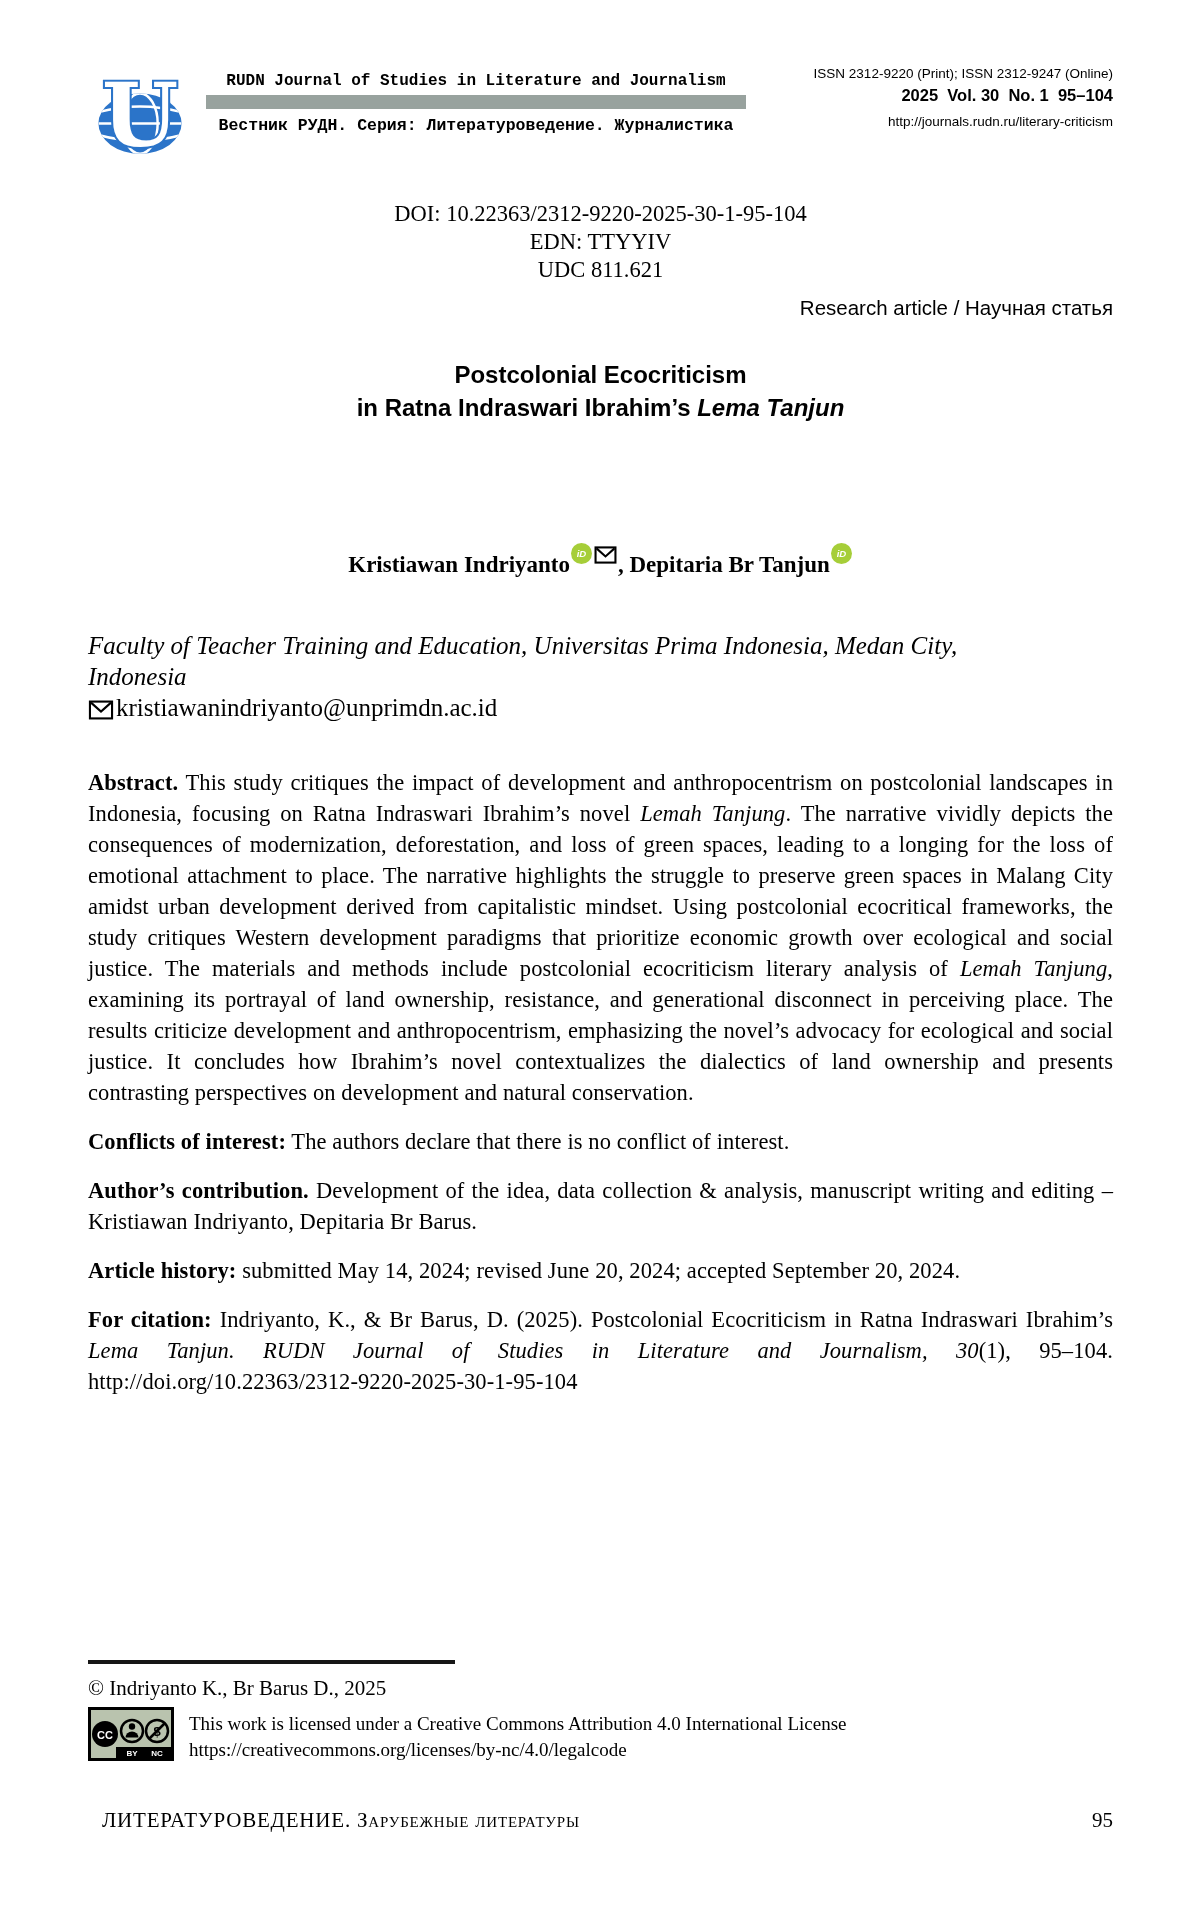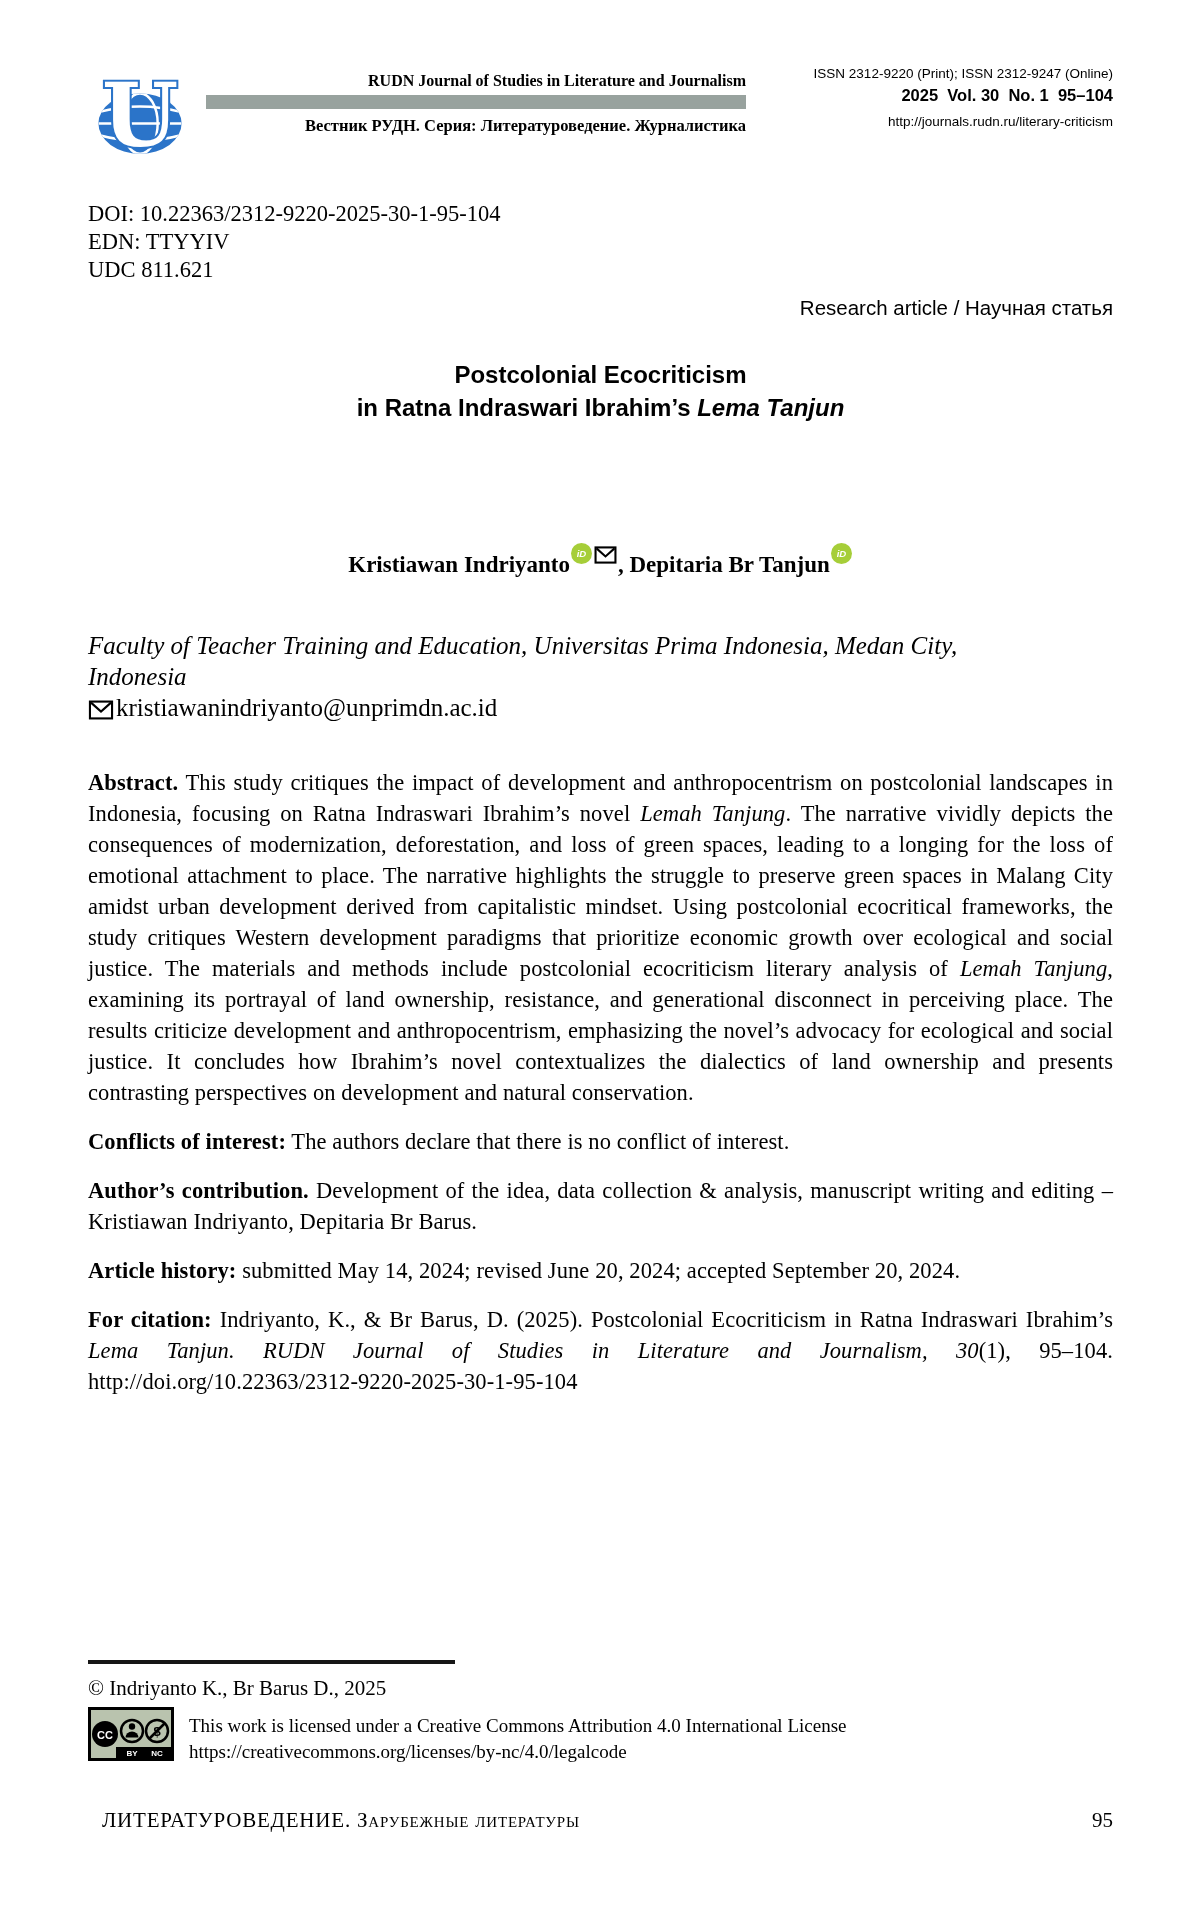--- a/index.html
+++ b/index.html
@@ -2,50 +2,50 @@
 <html><head>
 <meta charset="utf-8">
 <style>
   html,body { margin:0; padding:0; background:#ffffff; }
   .page { position:relative; width:1200px; height:1906px; background:#fff; color:#000;
           font-family:"Liberation Serif", serif; overflow:hidden; }
 
   
   .masthead { position:absolute; top:56px; left:88px; right:87px; display:flex; align-items:flex-start; }
   .logo-wrap { width:104px; height:106px; flex:none; }
-  .mast-center { width:540px; margin-left:14px; padding-top:16px; text-align:right;
-                 font-family:Liberation Serif, serif; font-weight:bold; }
+  .mast-center { width:540px; margin-left:14px; padding-top:16px; text-align:center;
+                 font-family:Liberation Mono, monospace; font-weight:bold; }
   .jtitle-en { font-size:16px; white-space:nowrap; }
   .mast-bar { height:14px; margin-top:5px; }
   .jtitle-ru { font-size:16.5px; margin-top:7px; white-space:nowrap; }
   .mast-right { flex:1; text-align:right; font-family:"Liberation Sans", sans-serif; padding-top:10px; }
   .issn { font-size:13.5px; }
   .issue { font-size:16.5px; font-weight:bold; margin-top:5px; white-space:pre; }
   .jurl { font-size:13.5px; margin-top:9px; }
 
   
   .bodycol { position:absolute; top:200px; left:88px; right:87px; font-size:22.5px; line-height:28px; }
-  .ids div { white-space:nowrap; }
+  .ids div { white-space:nowrap;text-align:center; }
   .arttype { text-align:right; font-family:"Liberation Sans", sans-serif; font-size:20.5px; margin-top:10px; }
   .title { text-align:center; font-family:"Liberation Sans", sans-serif; font-size:24px;
            line-height:33px; font-weight:bold; margin:36px 0 0 0; }
   .authors { text-align:center; font-size:23px; font-weight:bold; margin-top:126px; line-height:30px; }
   .authors .supicon { position:relative; top:-8px; margin:0 1px; }
   .affil { font-size:25px; line-height:31px; margin-top:50px; }
   .affil .it { font-style:italic; }
   .email-line svg { vertical-align:-4px; margin-right:2px; }
   .para { margin:18px 0 0 0; text-align:justify; line-height:31px; letter-spacing:0.1px; }
   .para.first { margin-top:44px; }
   .b { font-weight:bold; }
   .i { font-style:italic; }
 
   
   .footnote-rule { position:absolute; left:88px; top:1660px; width:367px; height:4px; background:#161616; }
   .copyright { position:absolute; left:88px; top:1676px; font-size:21px; }
-  .license-row { position:absolute; left:88px; top:1707px; display:flex; align-items:flex-end; }
+  .license-row { position:absolute; left:88px; top:1707px; display:flex; align-items:center; }
   .license-text { margin-left:15px; font-size:19px; line-height:26px; padding-top:1px; }
 
   
   .running-footer { position:absolute; left:73px; right:87px; top:1808px;
                     display:flex; justify-content:space-between; font-size:21px;margin-left:29px; }
   .rf-left { letter-spacing:0.8px; }
   .sc { font-variant:small-caps; }
 </style>
 </head>
 <body>

